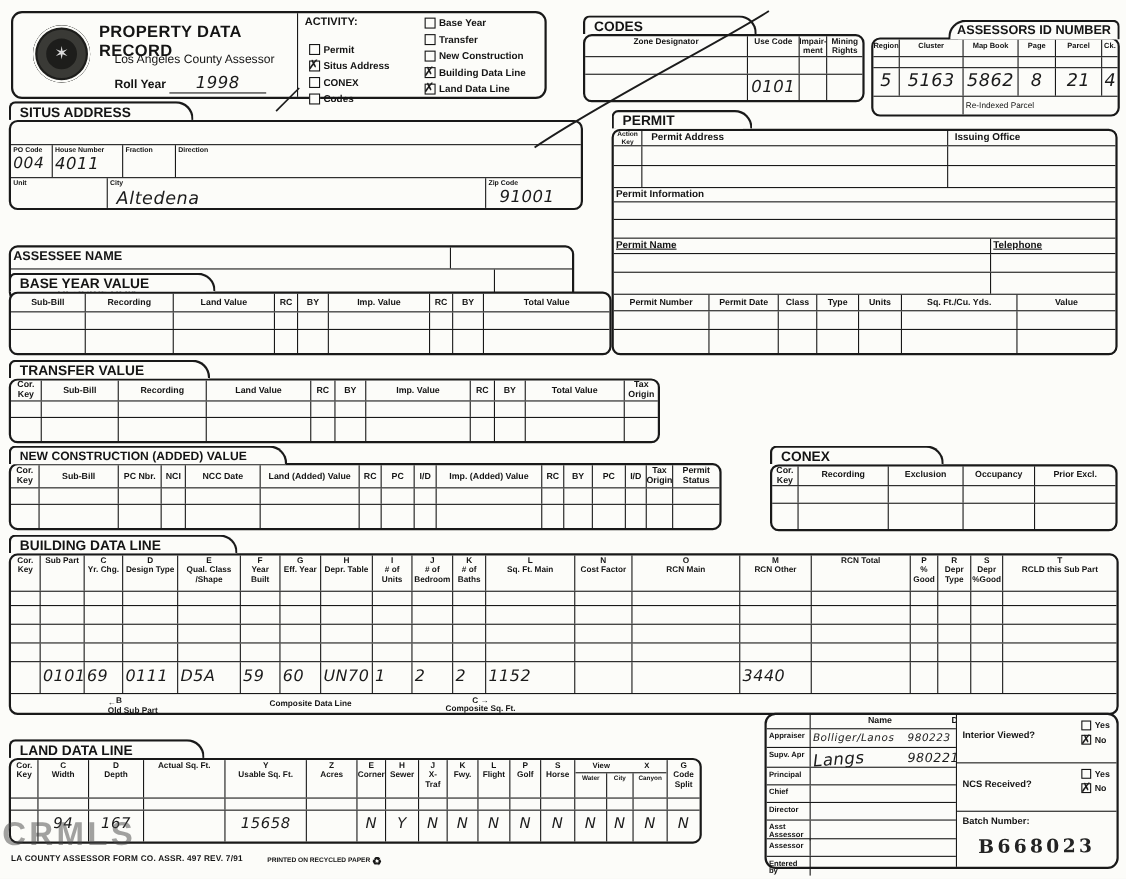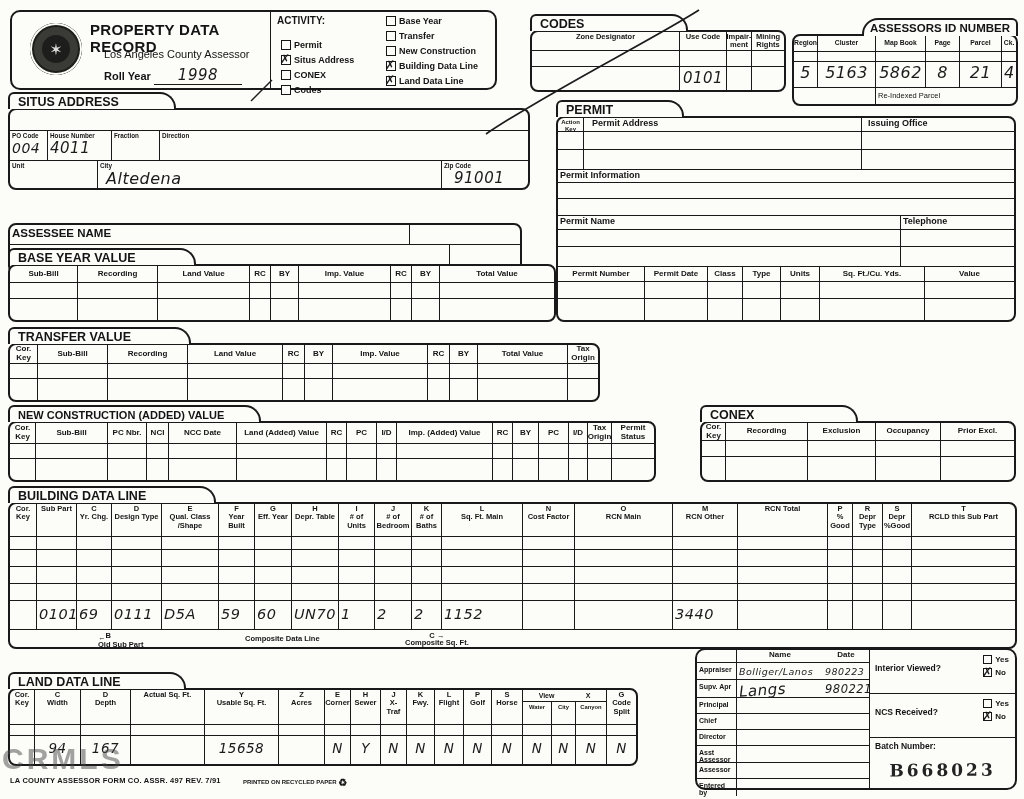--- a/index.html
+++ b/index.html
@@ -22,21 +22,21 @@
   
   .g-codes{grid-template-columns:148px 47px 25px auto;}
   .g-ain{grid-template-columns:24px 58px 50px 34px 42px auto;}
   .g-base{grid-template-columns:68px 80px 92px 21px 28px 92px 21px 28px auto;}
   .g-trans{grid-template-columns:28px 70px 80px 95px 22px 28px 95px 22px 28px 90px auto;}
   .g-nc{grid-template-columns:26px 72px 39px 22px 68px 90px 20px 30px 20px 96px 20px 26px 30px 19px 24px auto;}
   .g-cx{grid-template-columns:24px 82px 68px 65px auto;}
   .g-build{grid-template-columns:27px 40px 35px 50px 57px 36px 37px 47px 36px 37px 30px 81px 52px 98px 65px 90px 25px 30px 29px auto;}
   .g-land{grid-template-columns:25px 46px 50px 74px 74px 46px 26px 30px 26px 28px 29px 28px 31px 29px 24px 31px auto;}
   .g-permA{grid-template-columns:26px auto 152px;}
-  .g-permN{grid-template-columns:auto 113px;}
+  .g-permN{grid-template-columns:auto 113px;text-decoration:underline;}
   .g-permB{grid-template-columns:87px 63px 35px 38px 39px 105px auto;}
   .fl{display:block;font-size:6.3px;font-weight:bold;line-height:7px;padding-top:1px;}
   .fv{font-size:14px;}
   .ck{display:flex;align-items:center;height:13px;font-size:9px;font-weight:bold;white-space:nowrap;}
   .cb{position:relative;width:8px;height:8px;border:1.4px solid #151515;display:inline-block;margin-right:3px;flex:none;background:#fcfcf9;}
   .cbm{position:absolute;left:-2px;top:-4px;font-size:12px;font-weight:normal;}
   .seal{position:absolute;left:18px;top:11px;width:52px;height:52px;border-radius:50%;background:#1d1d1b;box-shadow:inset 0 0 0 2px #fcfcf9, inset 0 0 0 4px #1d1d1b, inset 0 0 0 12px #3a3a36;display:flex;align-items:center;justify-content:center;color:#ddd;font-size:16px;}
   .srow{display:grid;grid-template-columns:40px 86px auto;border-top:1.5px solid #191919;}
   .sl{font-size:7px;font-weight:bold;line-height:1;padding:3px 1px 0 2px;border-right:1.5px solid #191919;}
   .watermark{position:absolute;left:2px;top:742px;font-size:30px;font-weight:bold;letter-spacing:3px;color:rgba(70,70,70,.5);z-index:6;font-family:"Liberation Sans",sans-serif;}
@@ -787,21 +787,21 @@
           <div class="c hwc">N</div>
           <div class="c hwc">N</div>
           <div class="c hwc">N</div>
         </div>
     </div>
   </div>
 
   <div class="sec" style="left:695px;top:648px;width:322px;z-index:4;">
     <div class="box" style="border-radius:10px;display:flex;margin-top:0;height:138px;">
       <div style="width:172px;">
-        <div class="srow" style="border-top:none;height:12px;">
+        <div class="srow" style="border-top:none;height:12px;gap:20px;">
           <div class="sl"></div>
           <div class="c" style="text-align:center;font-size:8px;font-weight:bold;border-right:none;">Name</div>
           <div class="c" style="text-align:center;font-size:8px;font-weight:bold;border-right:none;">Date</div>
         </div>
         <div class="srow" style="height:16px;">
           <div class="sl">Appraiser</div>
           <div class="c hw" style="font-size:9.5px;border-right:none;padding-top:3px;">Bolliger/Lanos</div>
           <div class="c hw" style="font-size:9.5px;border-right:none;padding-top:3px;">980223</div>
         </div>
         <div class="srow" style="height:17px;">

